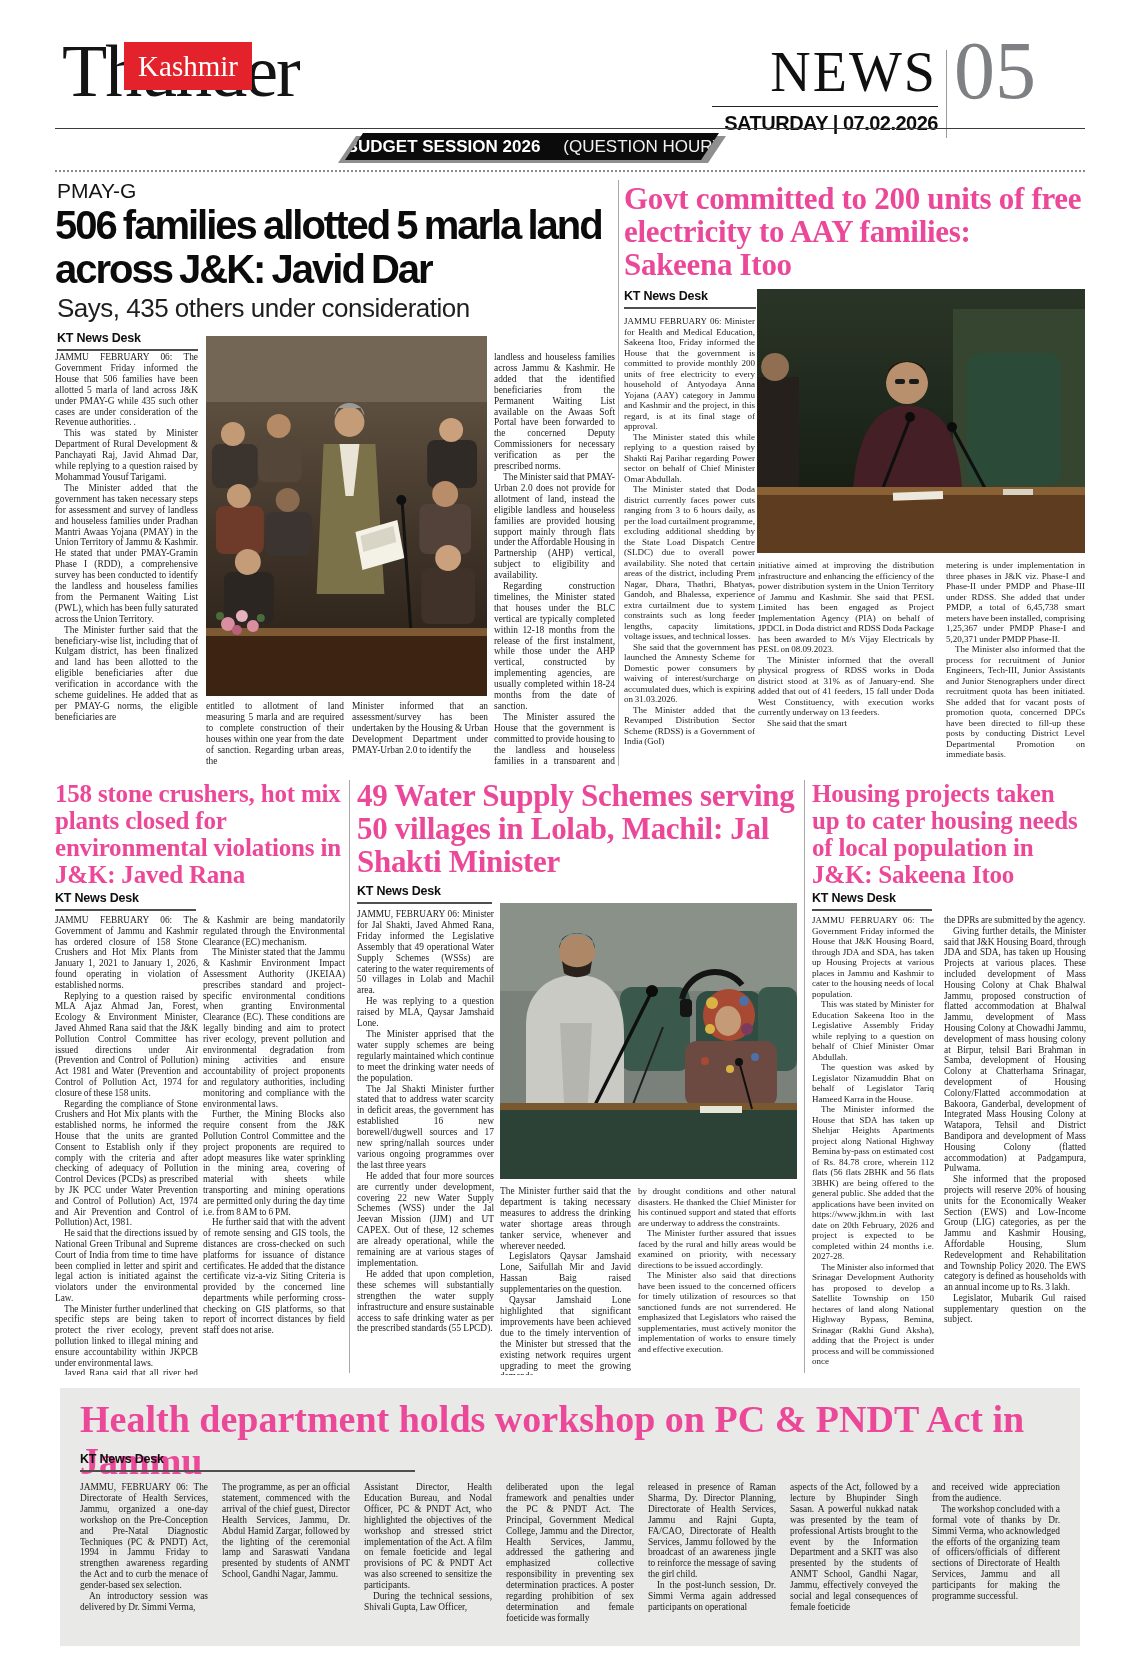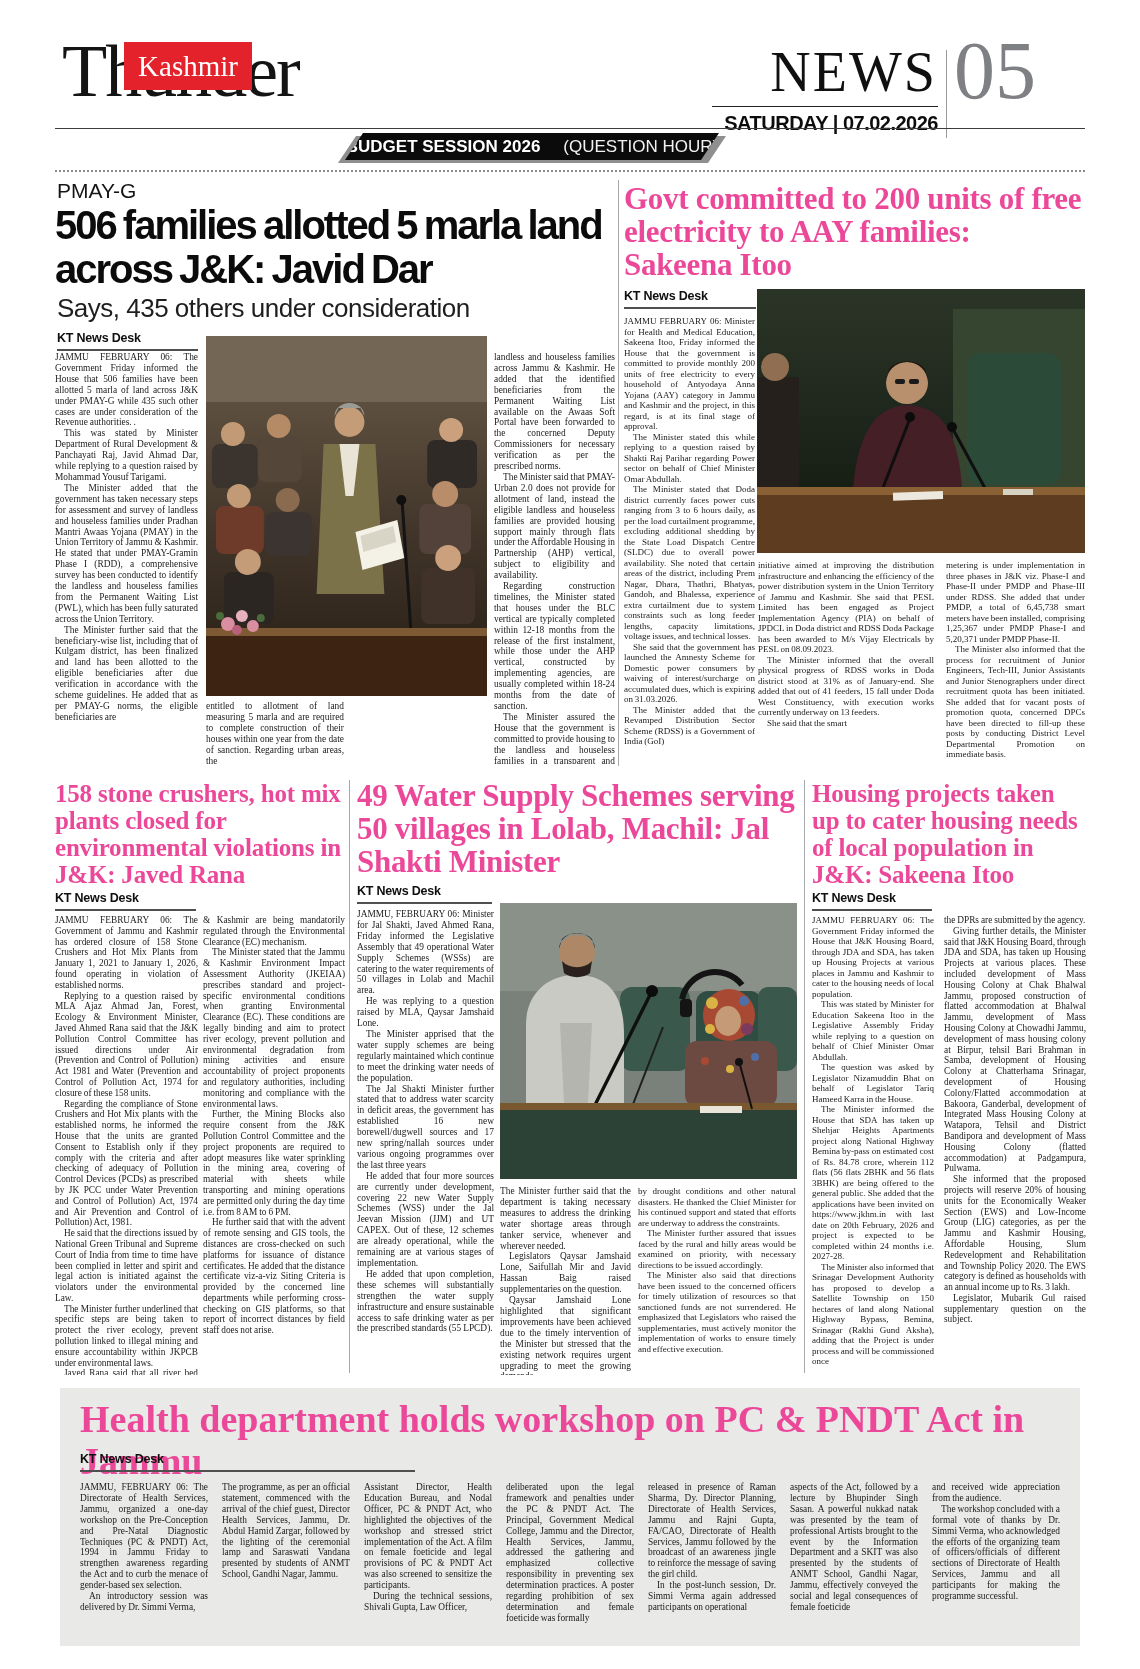--- a/index.html
+++ b/index.html
@@ -138,20 +138,23 @@
           <circle cx="31" cy="294" r="5" fill="#b9607a"></circle>
         <circle cx="55" cy="282" r="4" fill="#4a6b3a"></circle>
           <circle cx="14" cy="280" r="4" fill="#4a6b3a"></circle>
       </g>
     </svg>
   </div>
 
   <div class="bodycol f94" style="left:206px;top:701px;width:138px;height:63px">
       <p>entitled to allotment of land measuring 5 marla and are required to complete construction of their houses within one year from the date of sanction. Regarding urban areas, the</p>
     </div>
+  <div class="bodycol f94" style="left:352px;top:701px;width:136px;height:63px">
+      <p>Minister informed that an assessment/survey has been undertaken by the Housing &amp; Urban Development Department under PMAY-Urban 2.0 to identify the</p>
+    </div>
   <div class="bodycol f94" style="left:494px;top:352px;width:121px;height:412px">
       <p>landless and houseless families across Jammu &amp; Kashmir. He added that the identified beneficiaries from the Permanent Waiting List available on the Awaas Soft Portal have been forwarded to the concerned Deputy Commissioners for necessary verification as per the prescribed norms.</p>
       <p>The Minister said that PMAY-Urban 2.0 does not provide for allotment of land, instead the eligible landless and houseless families are provided housing support mainly through flats under the Affordable Housing in Partnership (AHP) vertical, subject to eligibility and availability.</p>
       <p>Regarding construction timelines, the Minister stated that houses under the BLC vertical are typically completed within 12-18 months from the release of the first instalment, while those under the AHP vertical, constructed by implementing agencies, are usually completed within 18-24 months from the date of sanction.</p>
       <p>The Minister assured the House that the government is committed to provide housing to the landless and houseless families in a transparent and time-bound manner. He emphasized that no eligible beneficiary will be deprived of benefits under PMAY, while due process and scheme guidelines will be strictly followed.</p>
     </div>
 
   <div class="vrule" style="left:618px;top:180px;height:586px"></div>
 
   <div class="h-serif hl-lg" style="left:624px;top:182px;width:462px">Govt committed to 200 units of free electricity to AAY families: Sakeena Itoo</div>

